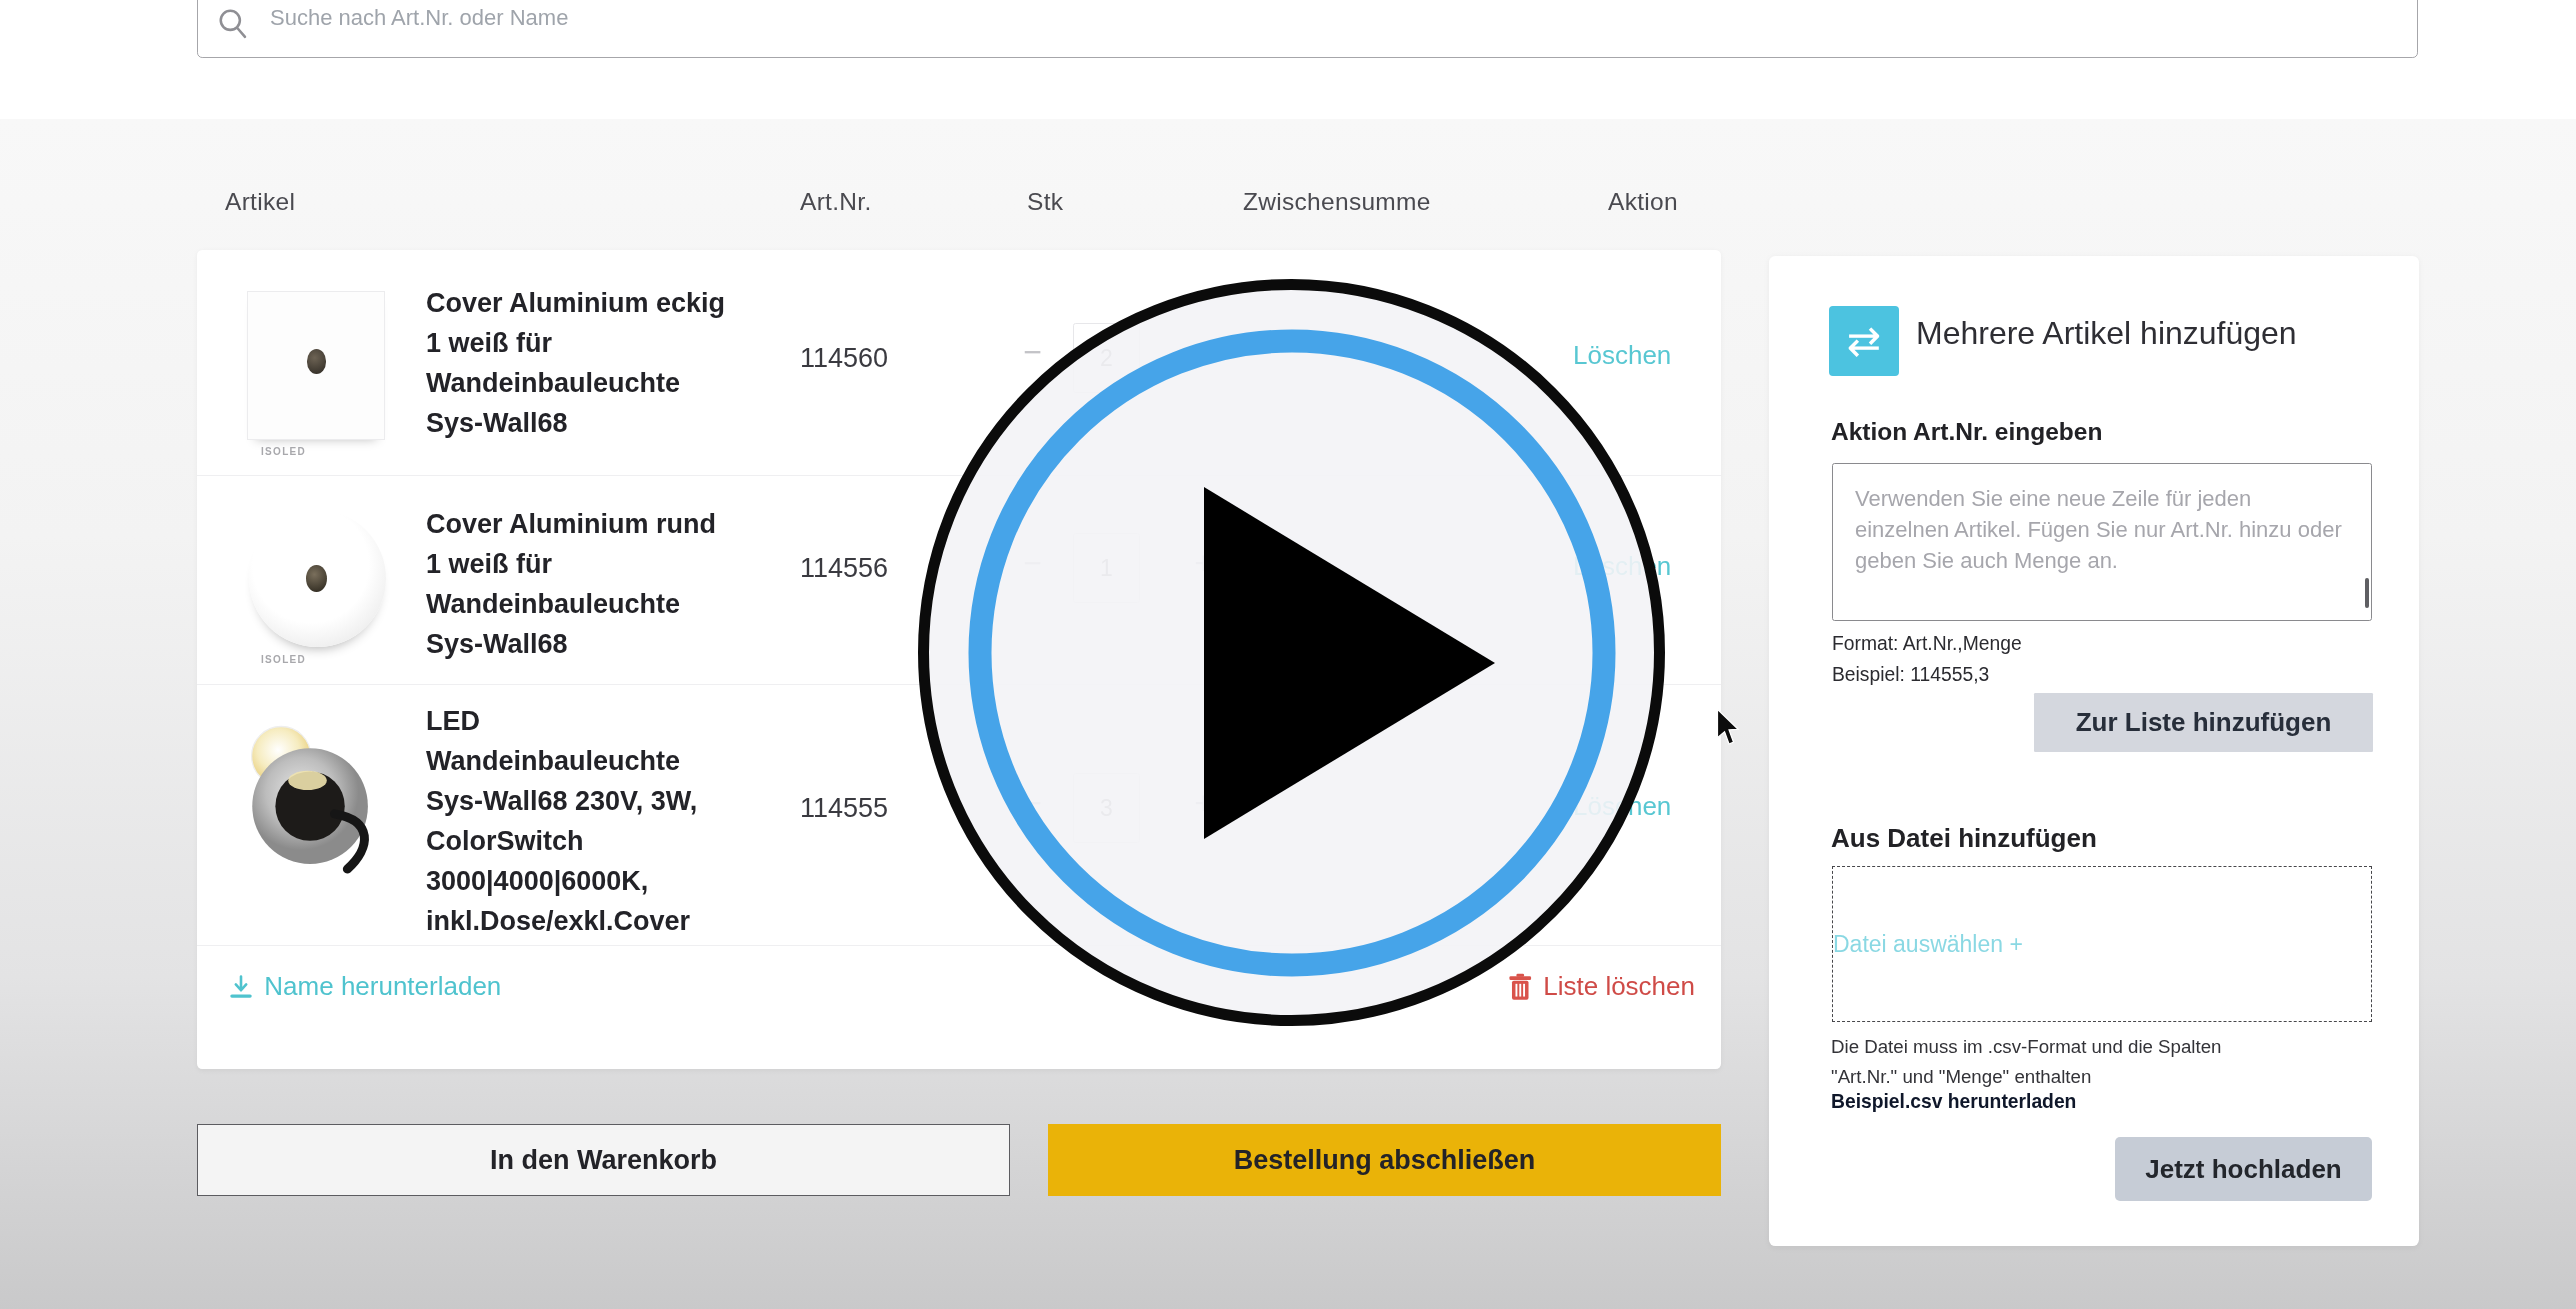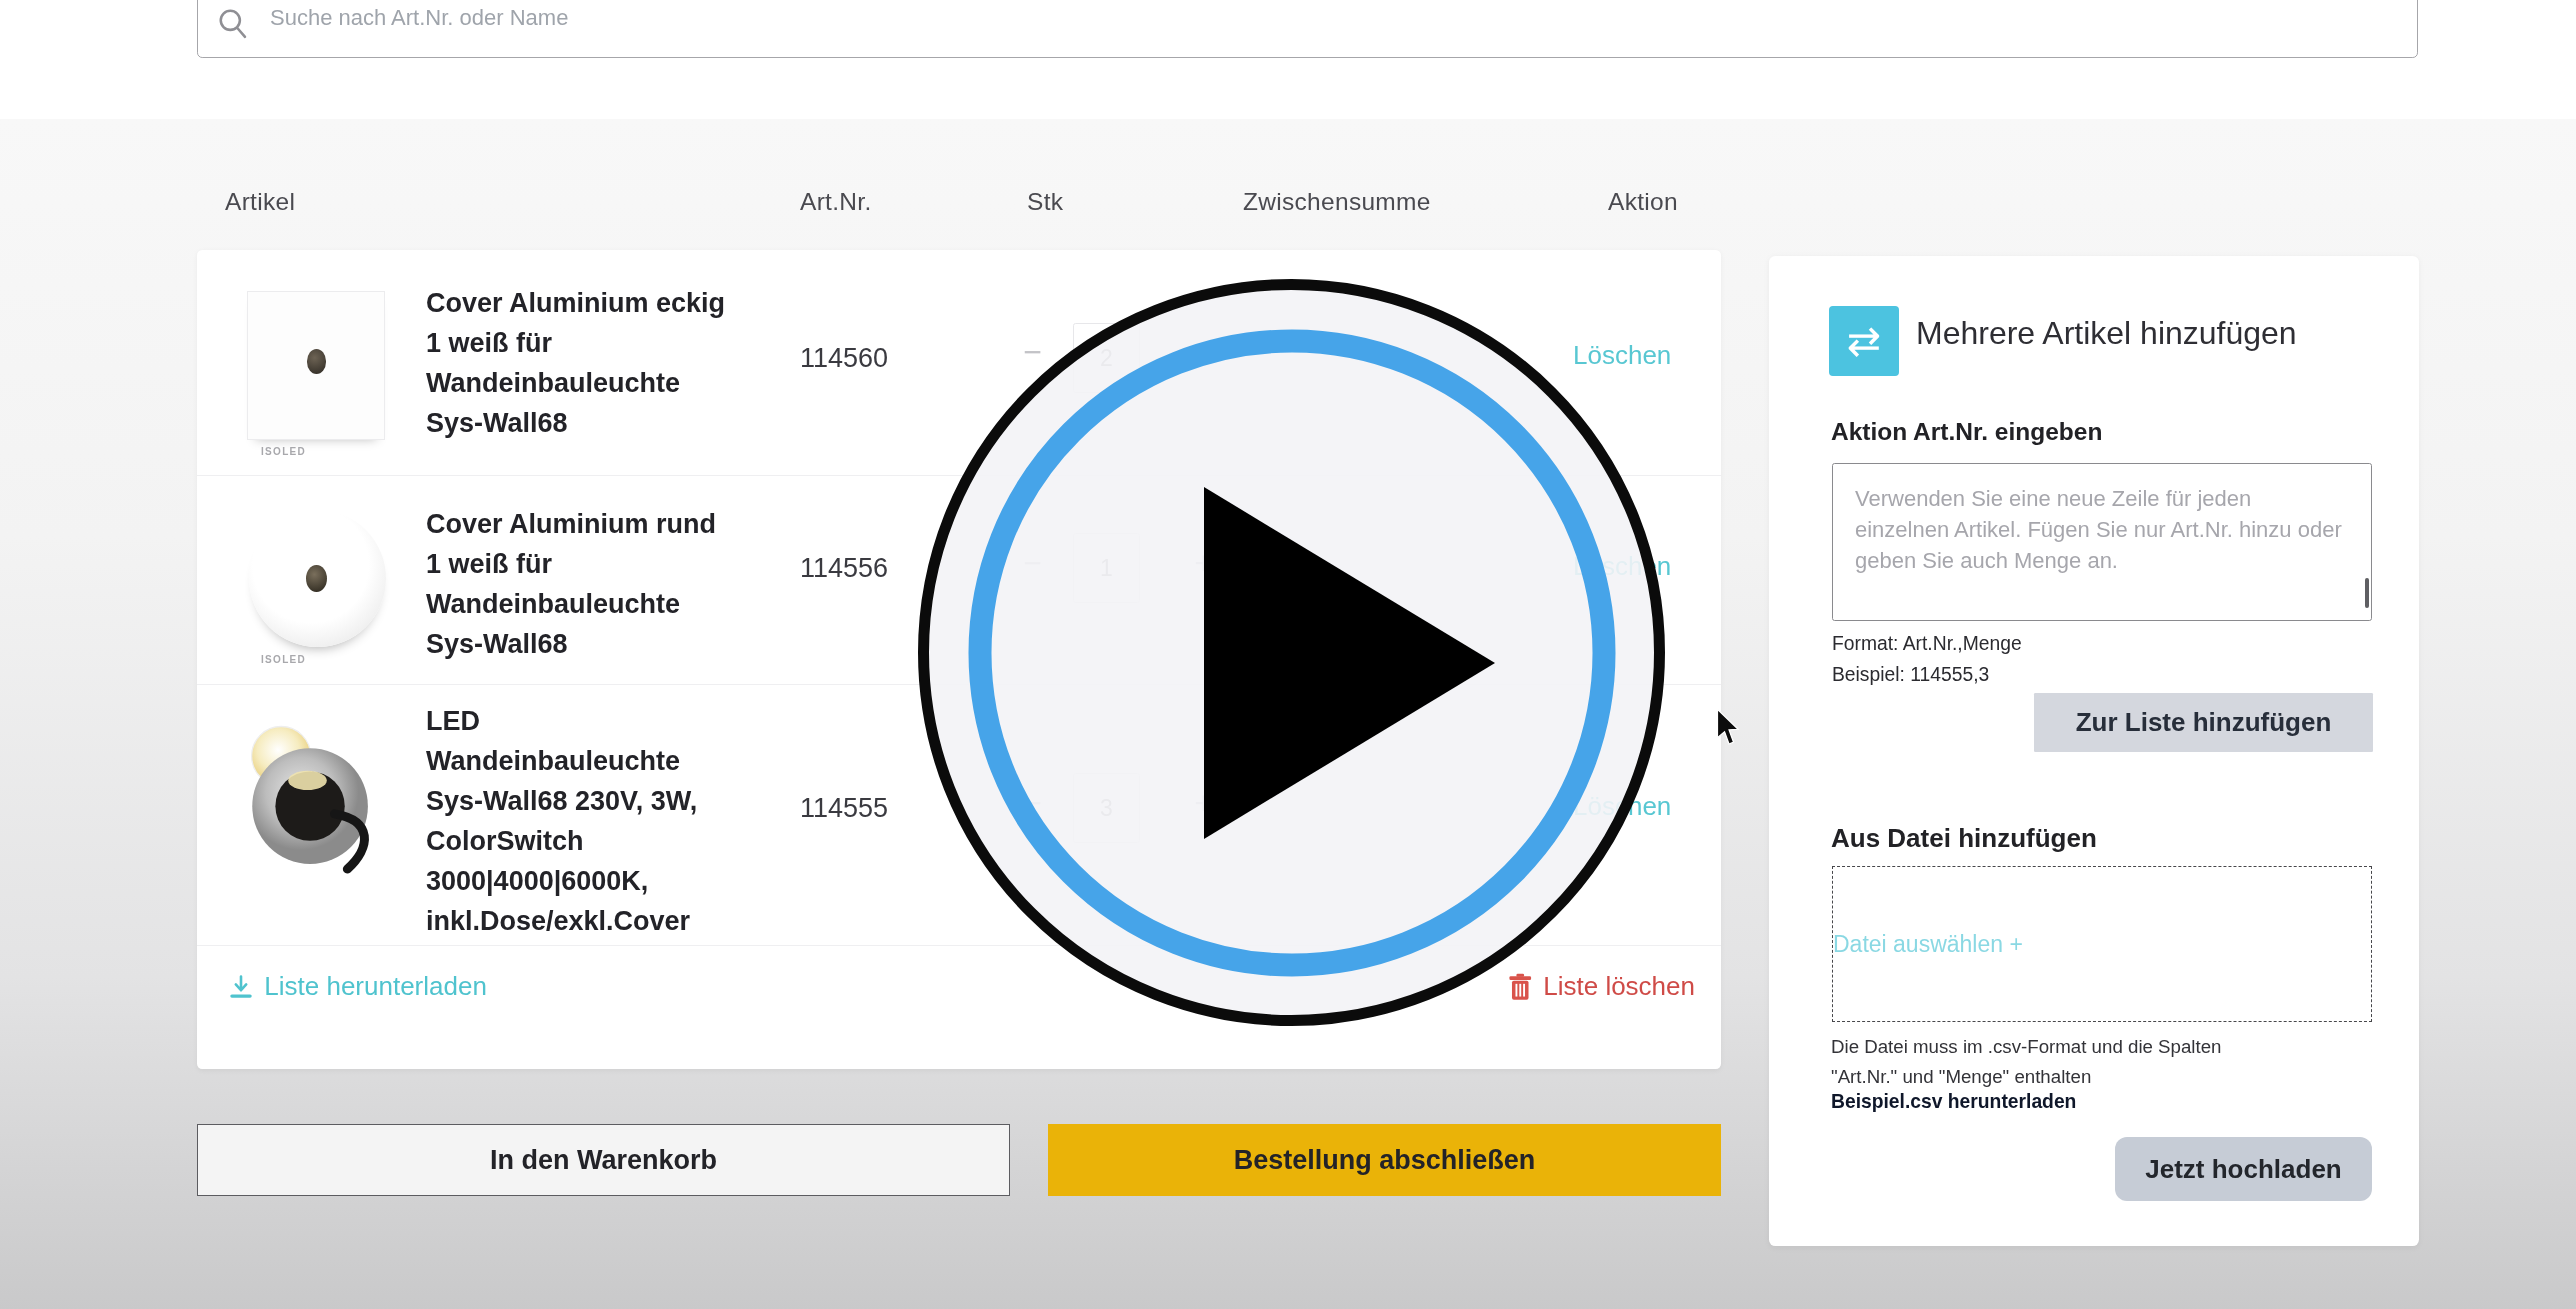--- a/index.html
+++ b/index.html
@@ -89,21 +89,21 @@
     color:#222226; }
   .dropzone { position:absolute; left:63px; top:610px; width:540px; height:156px;
     border:1.9px dashed #47474b; display:flex; align-items:center; }
   .dropzone span { font-size:23px; font-weight:500; color:#8ad8e3; }
   .csv-note { position:absolute; left:62px; top:776px; font-size:18.7px; line-height:30px;
     color:#333338; white-space:pre-line; }
   .csv-link { position:absolute; left:62px; top:835px; font-size:19.3px; font-weight:700;
     color:#0f172a; }
   .btn-upload { position:absolute; left:346px; top:881px; width:257px; height:64px;
     background:#c6ccd6; display:flex; align-items:center; justify-content:center;
-    font-size:26px; font-weight:700; color:#23262c; border-radius:12px; }
+    font-size:26px; font-weight:700; color:#23262c; border-radius:5px; }
 
   
   .play-overlay { position:absolute; left:918px; top:279px; width:747px; height:747px;
     border:11.6px solid #0b0b0b; border-radius:50%; background:rgba(243,243,246,0.9); z-index:50; }
   .play-blue-ring { position:absolute; left:50%; top:50%; transform:translate(-50%,-50%);
     width:647px; height:647px; border:23px solid #46a4e9; border-radius:50%; }
   .play-triangle { position:absolute; left:275px; top:197px; width:0; height:0;
     border-top:176px solid transparent; border-bottom:176px solid transparent;
     border-left:291px solid #000; }
 
@@ -196,21 +196,21 @@
       <div class="qty-plus" style="top:535px">+</div>
       <div class="del-link" style="top:541px">Löschen</div>
     </div>
     <div class="divider" style="top:695px"></div>
 
     <div class="foot-link dl-link">
       <svg width="26" height="26" viewBox="0 0 40 40">
         <path d="M20 4 v20 M12 16 l8 9 8-9" fill="none" stroke="#4fc3ce" stroke-width="4" stroke-linecap="round" stroke-linejoin="round"></path>
         <path d="M6 34 h28" stroke="#4fc3ce" stroke-width="5" stroke-linecap="round"></path>
       </svg>
-      <span>Liste herunterladen</span>
+      <span>Name herunterladen</span>
     </div>
     <div class="foot-link del-list-link">
       <svg width="24.5" height="28" viewBox="0 0 38 44">
         <rect x="6" y="12" width="26" height="30" rx="3" fill="#d9534b"></rect>
         <rect x="2" y="5" width="34" height="6" rx="2" fill="#d9534b"></rect>
         <rect x="13" y="1" width="12" height="5" rx="2" fill="#d9534b"></rect>
         <line x1="13" y1="17" x2="13" y2="37" stroke="#fff" stroke-width="3"></line>
         <line x1="19" y1="17" x2="19" y2="37" stroke="#fff" stroke-width="3"></line>
         <line x1="25" y1="17" x2="25" y2="37" stroke="#fff" stroke-width="3"></line>
       </svg>

